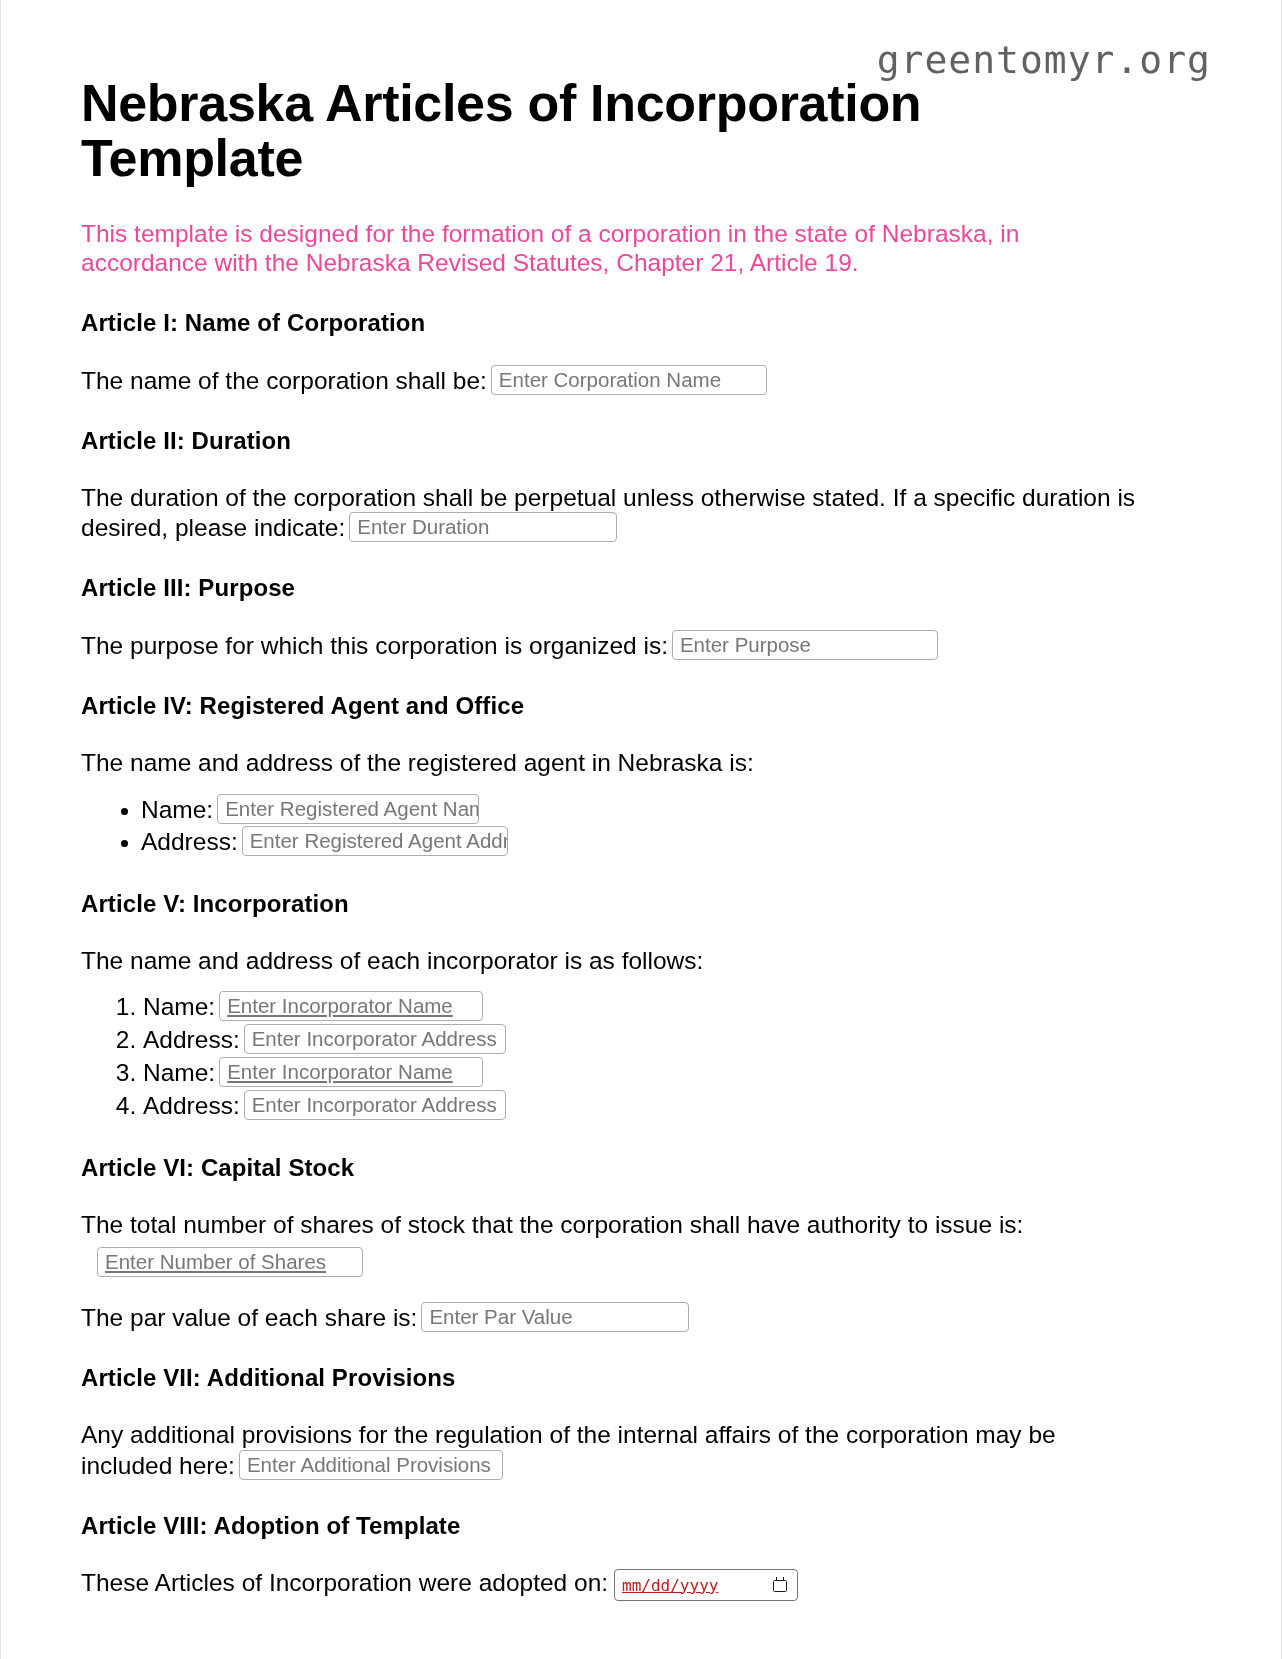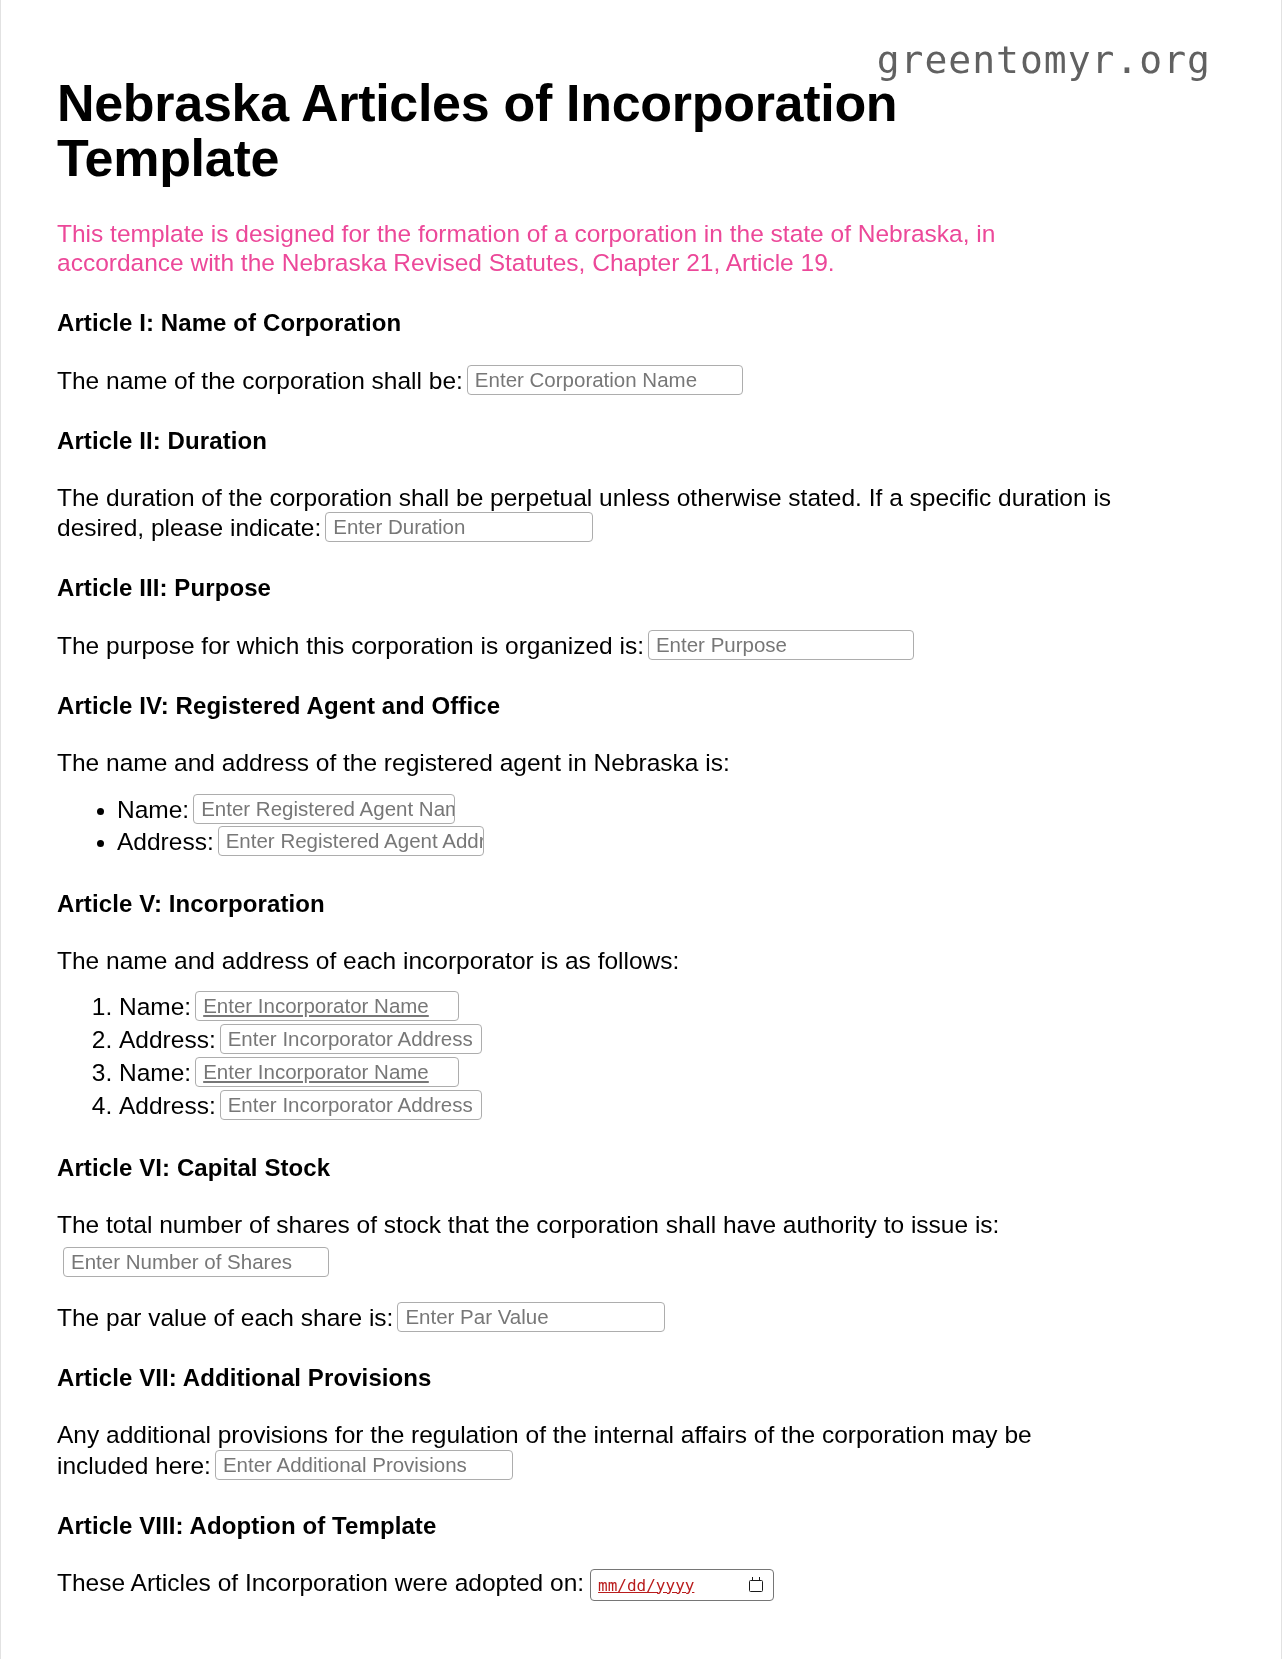--- a/index.html
+++ b/index.html
@@ -15,21 +15,21 @@
   }
 
   .page {
     position: relative;
     box-sizing: border-box;
     width: 1282px;
     height: 1659px;
     background: #ffffff;
     border-left: 1px solid #e2e2e2;
     border-right: 1px solid #e2e2e2;
-    padding: 0 66px 0 56px;
+    padding: 0 66px 0 80px;
     overflow: hidden;
   }
 
   .watermark {
     position: absolute;
     top: 38px;
     right: 70px;
     font-family: "DejaVu Sans Mono", "Liberation Mono", monospace;
     font-size: 38px;
     letter-spacing: 1px;
@@ -101,27 +101,28 @@
 
   .field.w-corp { width: 276px; }
   .field.w-duration { width: 268px; }
   .field.w-purpose { width: 266px; }
   .field.w-agent-name { width: 262px; }
   .field.w-agent-addr { width: 266px; }
   .field.w-inc-name { width: 264px; text-decoration: underline; }
   .field.w-inc-addr { width: 262px; }
   .field.w-shares { width: 266px; }
   .field.w-par { width: 268px; }
-  .field.w-prov { width: 298px; }
+  .field.w-prov { width: 264px; }
 
   .field.block {
     display: block;
-    margin-left: 6px;
+    margin-left: 16px;
     margin-top: 8px;
     margin-bottom: 0;
+    text-decoration: underline;
   }
 
   ul.agent-list {
     margin: 16px 0 0 0;
     padding-left: 60px;
     list-style-type: disc;
   }
   ul.agent-list li {
     font-size: 24.5px;
     line-height: 1.33;

